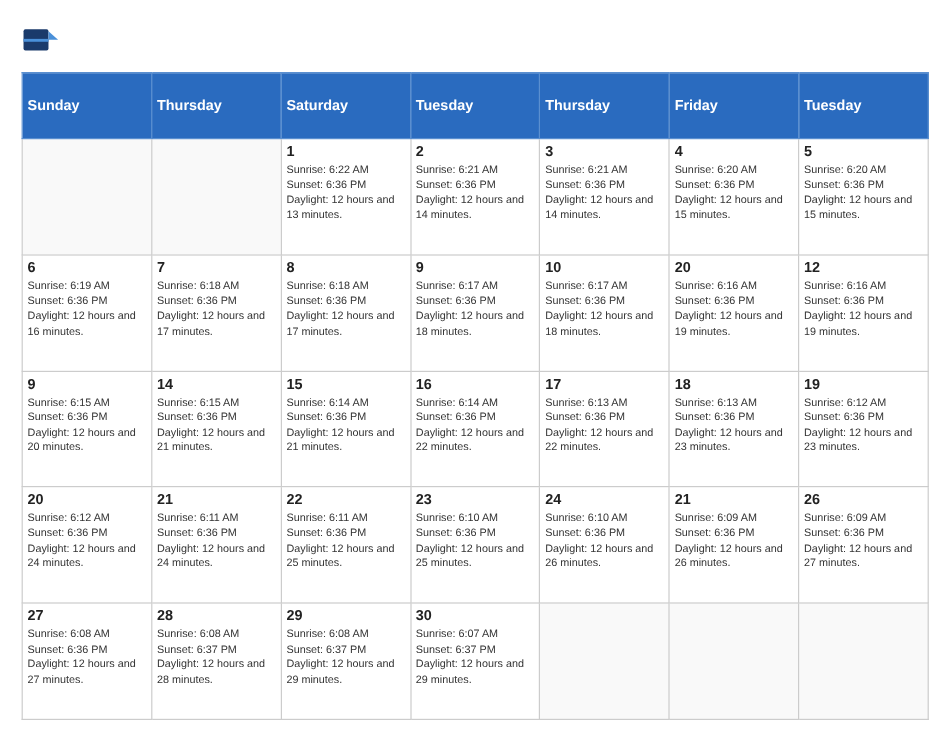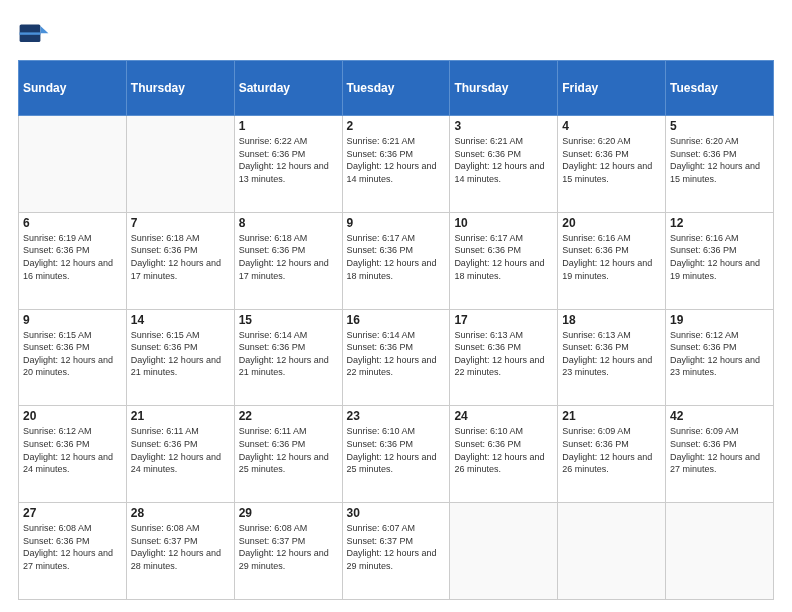--- a/index.html
+++ b/index.html
@@ -228,21 +228,21 @@
           </td>
           <td>
             <span class="day-number">24</span>
             <div class="day-info">Sunrise: 6:10 AM<br>Sunset: 6:36 PM<br>Daylight: 12 hours and 26 minutes.</div>
           </td>
           <td>
             <span class="day-number">21</span>
             <div class="day-info">Sunrise: 6:09 AM<br>Sunset: 6:36 PM<br>Daylight: 12 hours and 26 minutes.</div>
           </td>
           <td>
-            <span class="day-number">42</span>
+            <span class="day-number">26</span>
             <div class="day-info">Sunrise: 6:09 AM<br>Sunset: 6:36 PM<br>Daylight: 12 hours and 27 minutes.</div>
           </td>
         </tr>
         <tr>
           <td>
             <span class="day-number">27</span>
             <div class="day-info">Sunrise: 6:08 AM<br>Sunset: 6:36 PM<br>Daylight: 12 hours and 27 minutes.</div>
           </td>
           <td>
             <span class="day-number">28</span>

